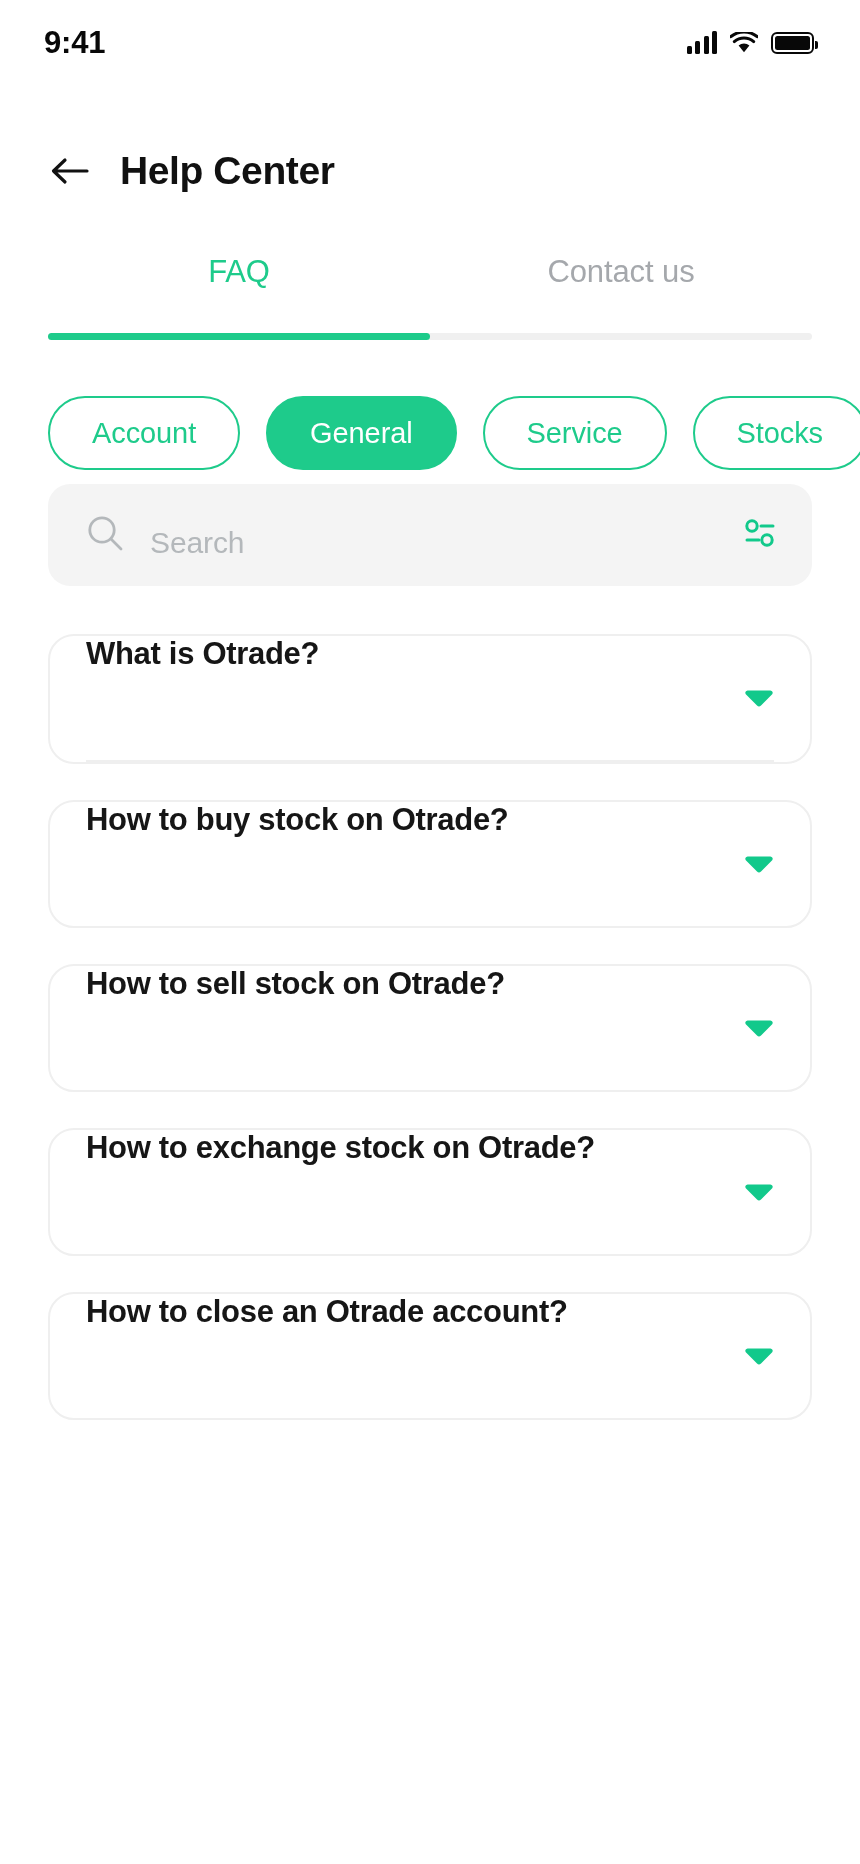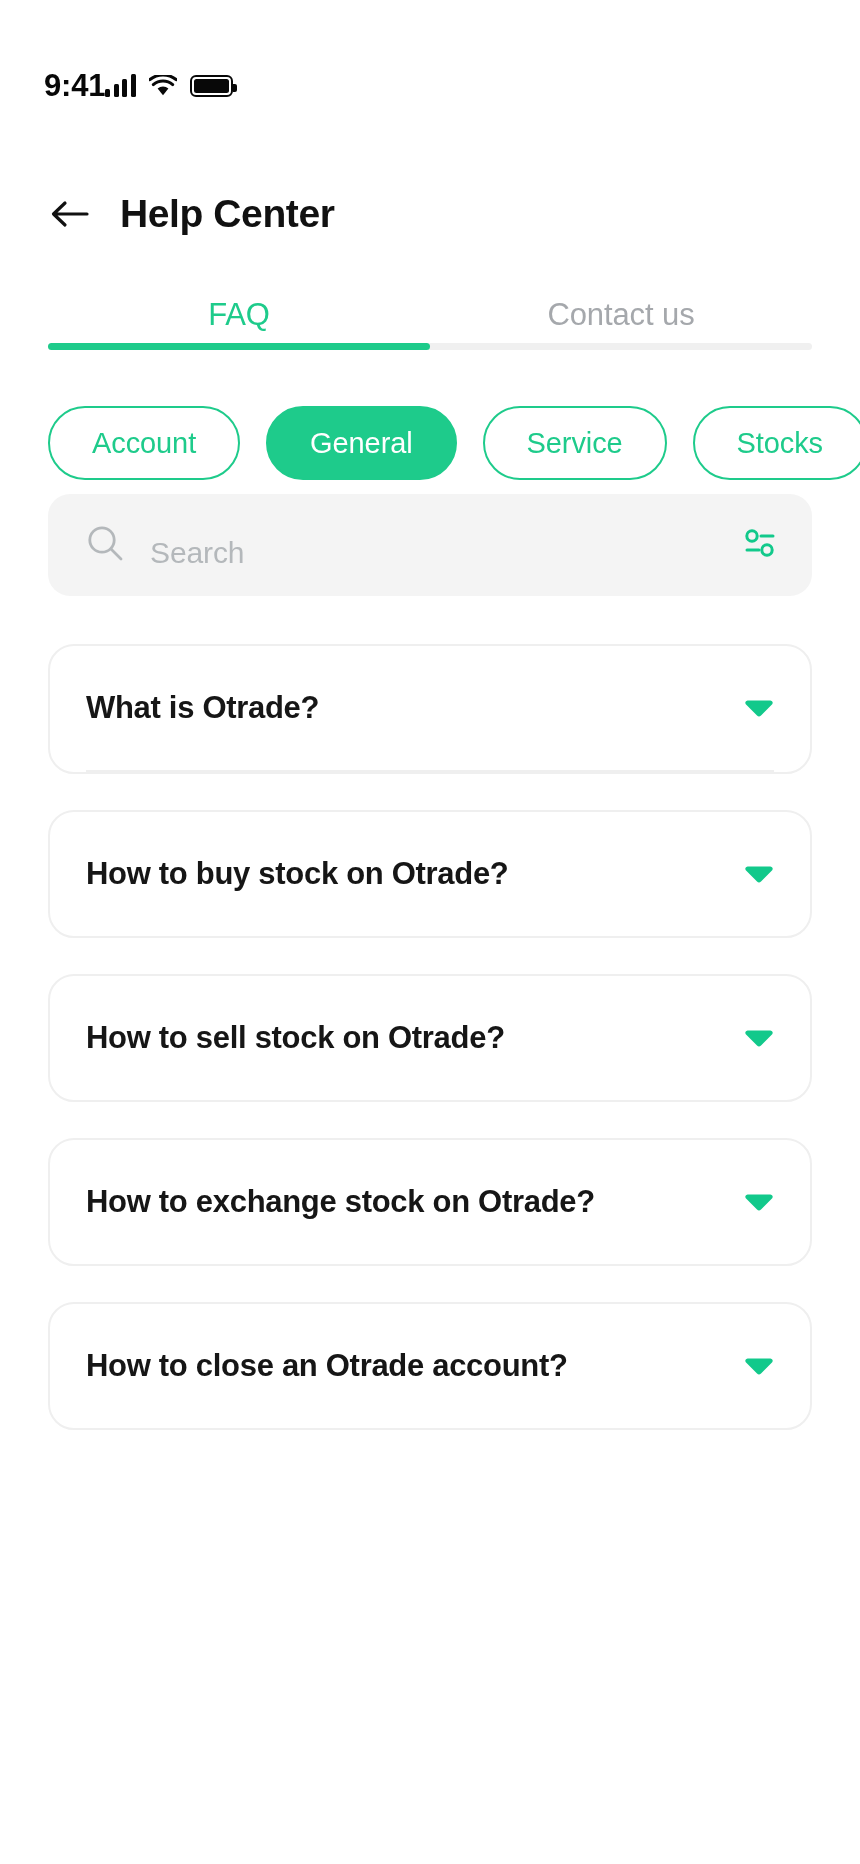--- a/index.html
+++ b/index.html
@@ -9,22 +9,22 @@
     font-family:"Liberation Sans", sans-serif;
     -webkit-font-smoothing:antialiased;
     overflow:hidden;
   }
 
   
   .statusbar {
     height:86px;
     display:flex;
     align-items:center;
+    justify-content:space-between;
     padding:0 46px 0 44px;
-    margin-top:43px;
   }
   .status-time {
     font-size:31px;
     font-weight:600;
     color:#080808;
     letter-spacing:-0.2px;
   }
   .status-icons { display:flex; align-items:center; gap:13px; }
 
   .sig { display:flex; align-items:flex-end; gap:3.5px; height:22px; }
@@ -67,21 +67,21 @@
     letter-spacing:-0.4px;
   }
 
   
   .tabs { padding:0 48px; margin-top:44px; }
   .tabs-row { display:flex; }
   .tab {
     flex:1;
     text-align:center;
     font-size:31px;
-    padding-bottom:10px;
+    padding-bottom:43px;
     cursor:pointer;
     letter-spacing:-0.1px;
   }
   .tab.active { color:#1ECB8B; font-weight:500; }
   .tab.inactive { color:#A5A8AC; font-weight:400; }
   .tab-track {
     height:7px;
     background:#F0F0F0;
     border-radius:4px;
     display:flex;
@@ -146,21 +146,20 @@
   .faq-list { padding:48px 48px 0 48px; display:flex; flex-direction:column; gap:36px; }
   .faq-card {
     border:2px solid #EFEFEF;
     border-radius:26px;
     background:#ffffff;
     padding:0 36px;
     cursor:pointer;
   }
   .faq-head {
     display:flex;
-    align-items:center;
     justify-content:space-between;
     min-height:124px;
     gap:20px;
   }
   .faq-q {
     font-size:31px;
     font-weight:700;
     color:#161616;
     letter-spacing:-0.3px;
   }

